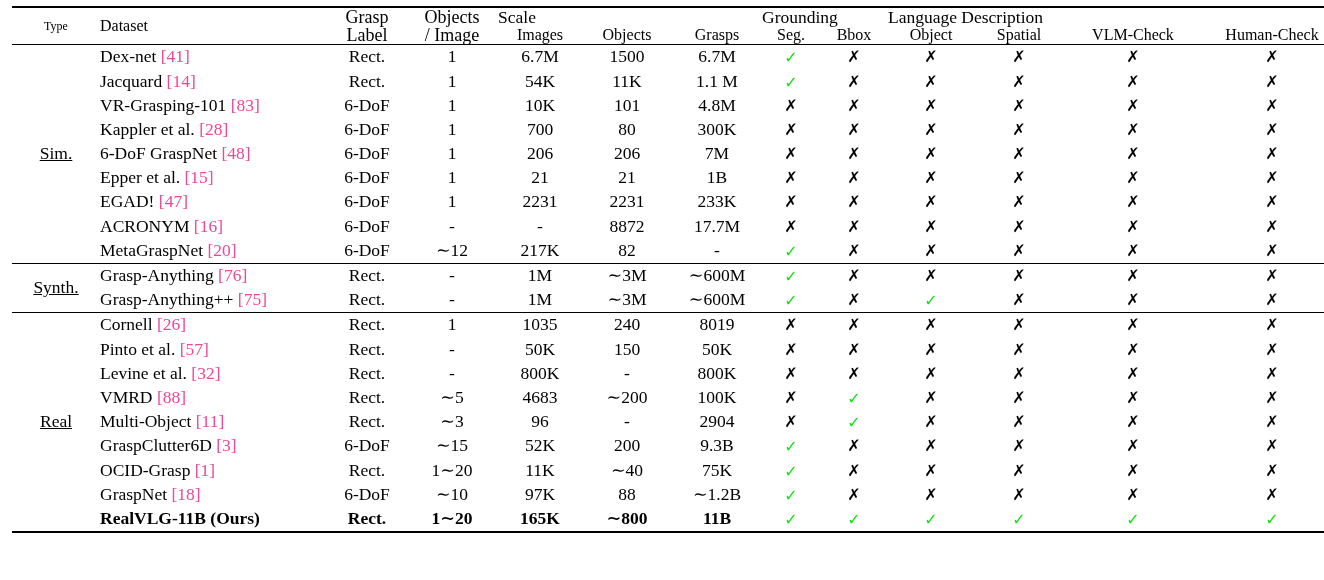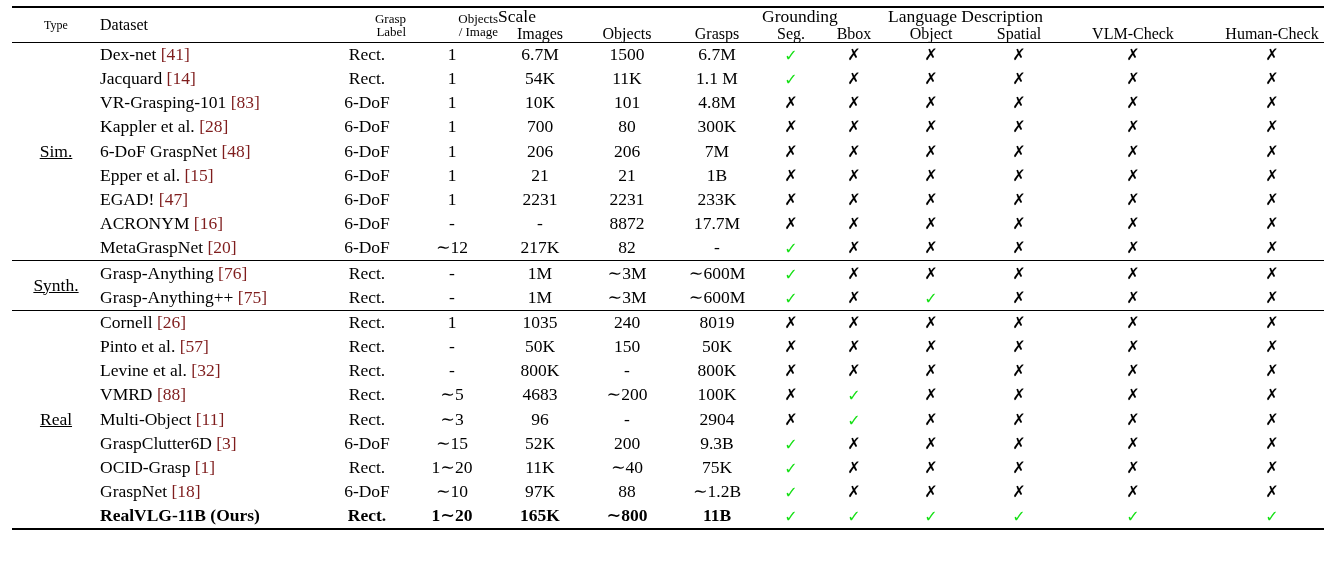--- a/index.html
+++ b/index.html
@@ -54,23 +54,23 @@
   }
   .hdr-group-rule {
     border-bottom: 1.1px solid #000;
   }
   .hdr-sub {
     font-size: 16px;
     padding-top: 3px;
     padding-bottom: 4px;
   }
   .hdr-two-line {
-    text-align: right;
+    text-align: center;
     line-height: 1.12;
-    font-size: 13px;
+    font-size: 18px;
   }
   .hdr-type {
     text-align: center;
     font-size: 12px;
   }
   .hdr-dataset {
     text-align: left;
     padding-left: 10px;
     font-size: 16px;
   }
@@ -96,21 +96,21 @@
   }
   tbody tr.data-row > td {
     height: 24.2px;
   }
   tr.bold-row > td {
     font-weight: bold;
   }
 
   
   .cite {
-    color: #7f1d1d;
+    color: #ec4899;
     text-align: center;
   }
 
   
   .mk {
     display: inline-block;
     font-family: "DejaVu Sans", sans-serif;
     line-height: 1;
   }
   .mk-check {

